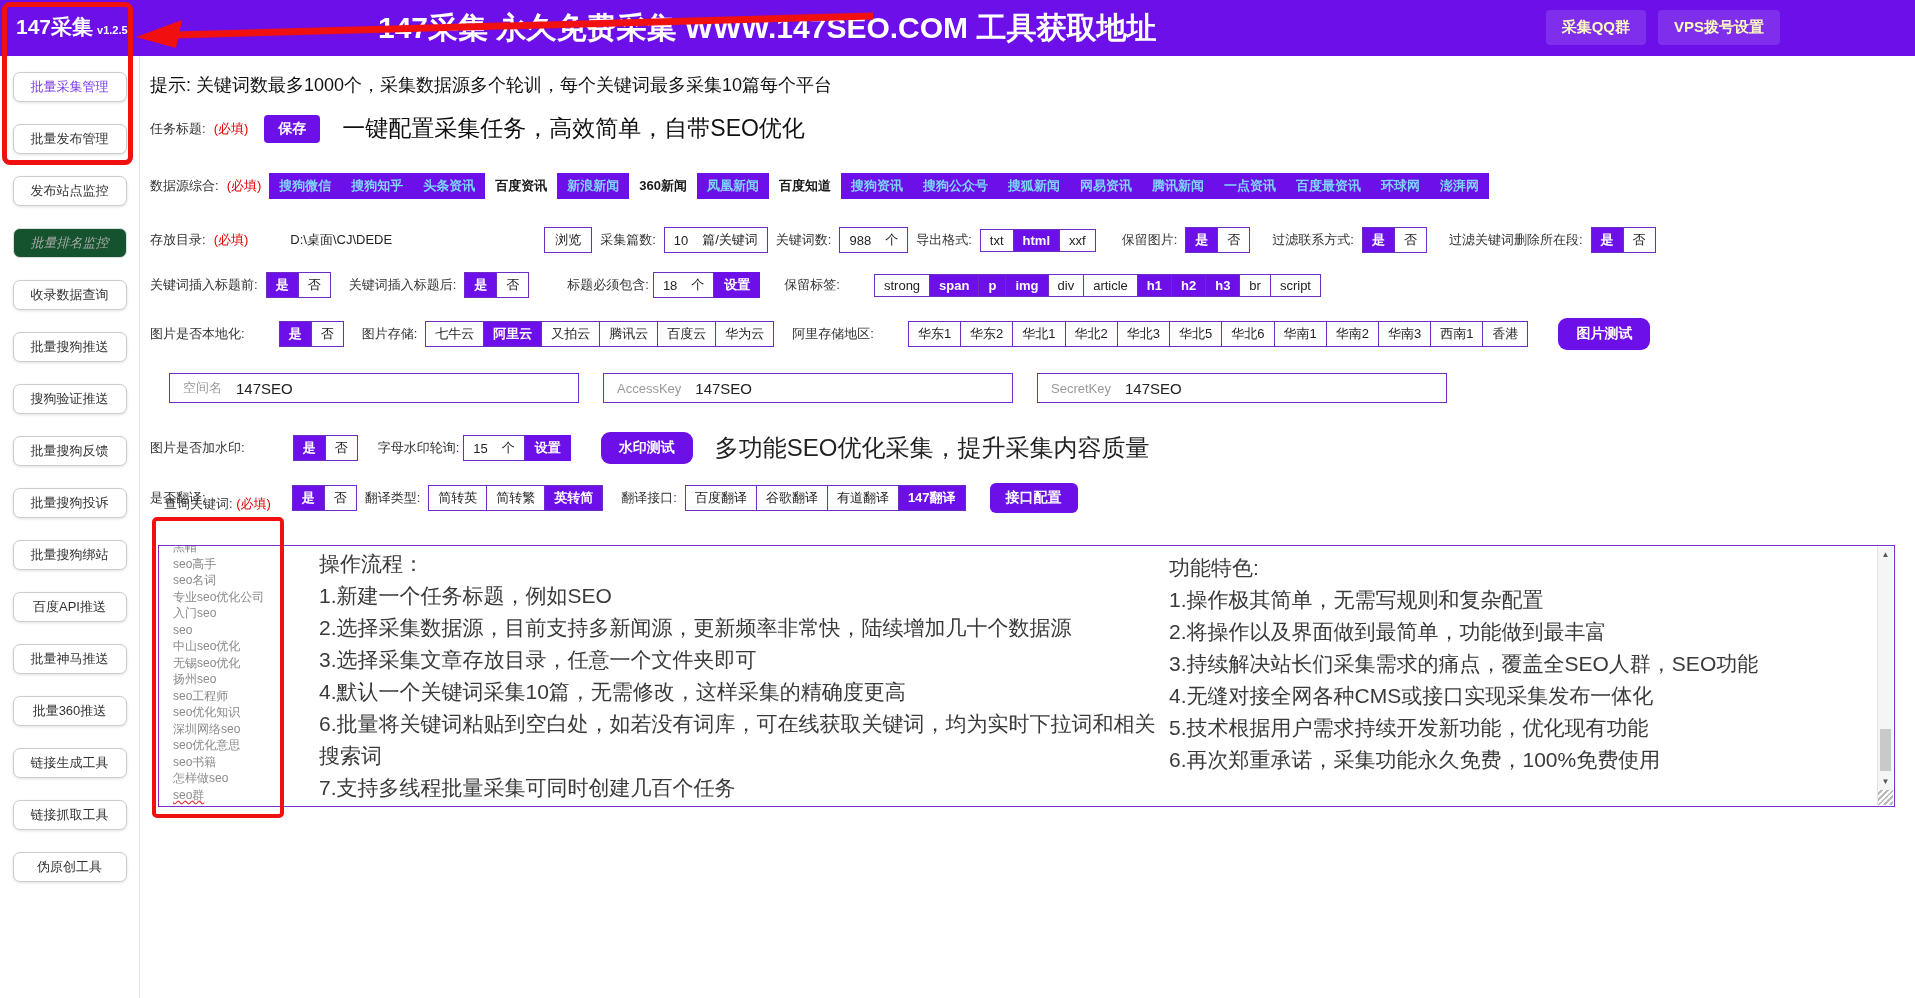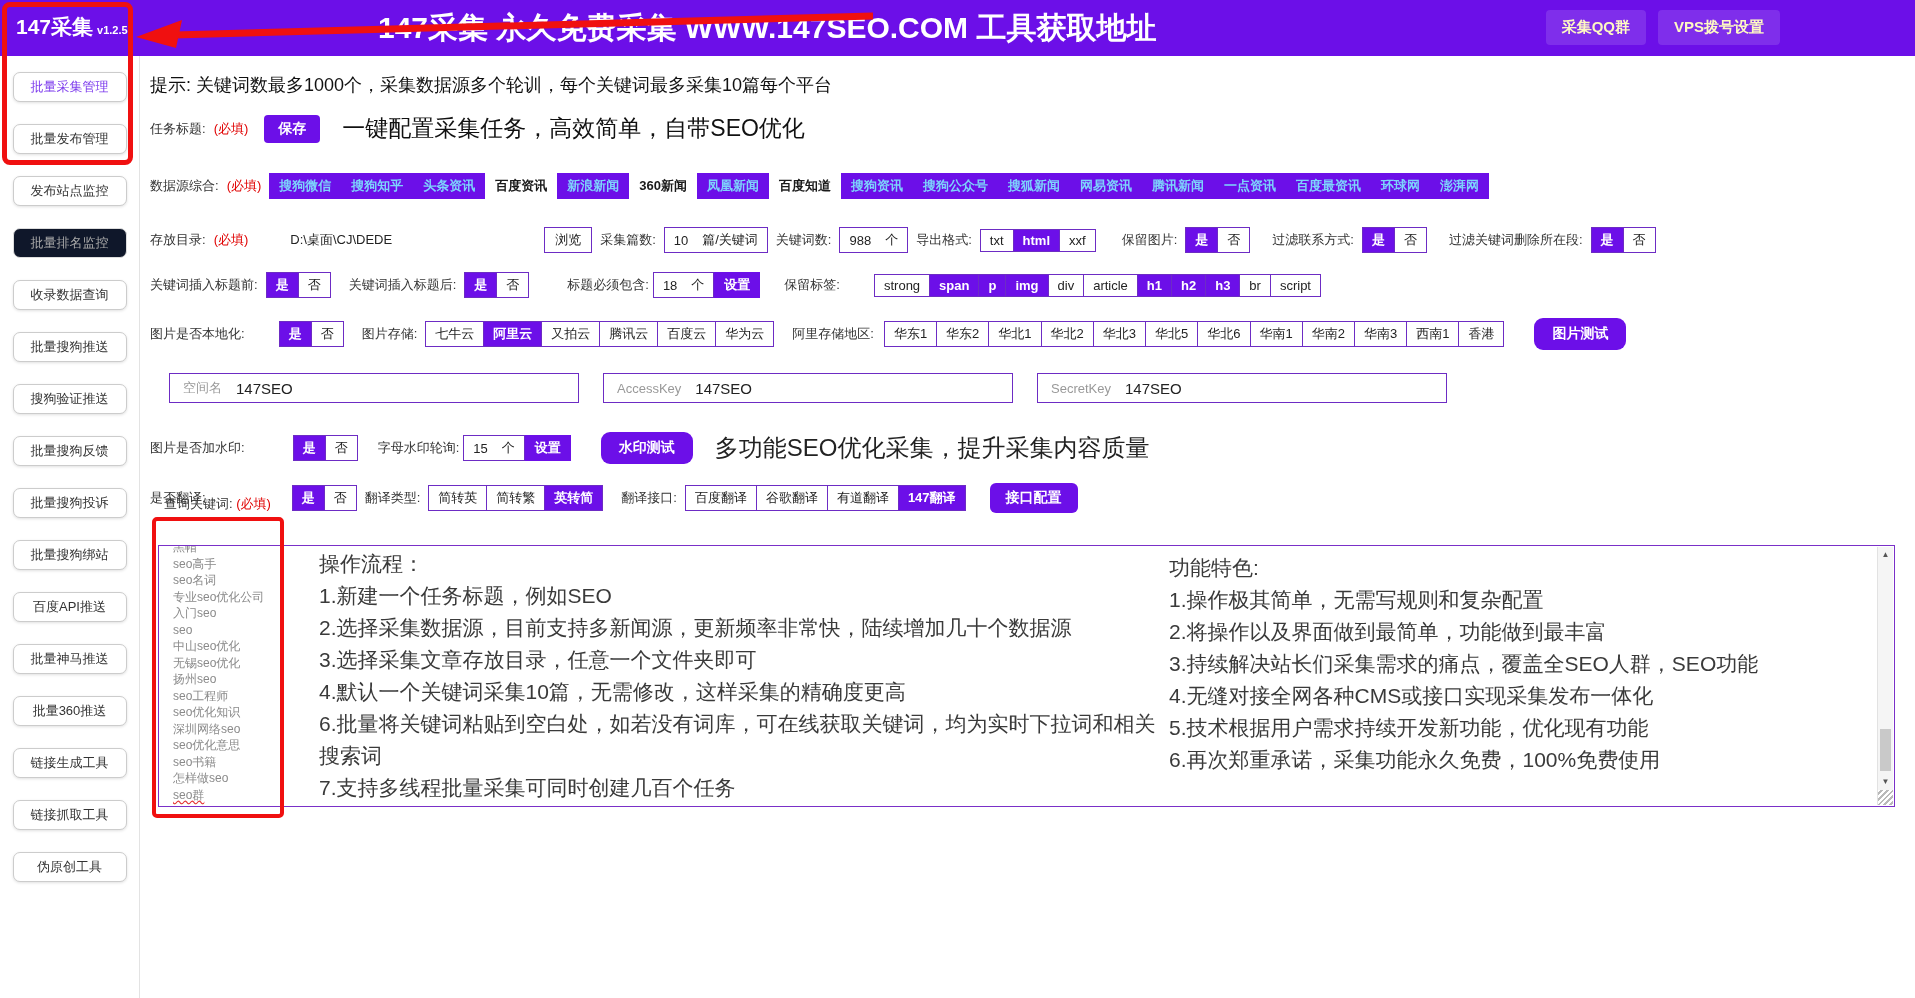--- a/index.html
+++ b/index.html
@@ -21,21 +21,21 @@
   .hbtns{position:absolute;right:135px;top:10px;display:flex;gap:12px;}
   .hbtn{background:rgba(255,255,255,0.13);color:#fef9c3;font-size:15px;font-weight:bold;
         padding:8px 16px;border-radius:4px;cursor:pointer;white-space:nowrap;}
   
   .sidebar{position:absolute;left:0;top:56px;width:140px;height:942px;background:#fff;border-right:1px solid #e3e3e3;}
   .sbtn{width:114px;height:30px;line-height:28px;margin:22px auto 0;text-align:center;
         background:#fff;border:1px solid #ccc;border-radius:7px;font-size:13px;color:#333;
         box-shadow:0 1px 3px rgba(0,0,0,0.12);cursor:pointer;white-space:nowrap;}
   .sbtn:first-child{margin-top:16px;}
   .sbtn.active{color:#7c3aed;}
-  .sbtn.disabled{background:#0f172a;color:#aaa;border-color:#ddd;box-shadow:none;}
+  .sbtn.disabled{background:#14532d;color:#aaa;border-color:#ddd;box-shadow:none;font-style:italic;}
   
   .main{position:absolute;left:140px;top:56px;width:1775px;height:689px;font-size:13px;}
   .row{position:absolute;left:10px;display:flex;align-items:center;gap:8px;white-space:nowrap;}
   .lbl{color:#333;text-align:center;}
   .req{color:#e00000;}
   .tip{position:absolute;left:10px;top:17px;font-size:18px;color:#111;}
   .slogan{font-size:23px;color:#111;font-weight:500;margin-left:14px;}
   .slogan2{font-size:24px;color:#222;margin-left:14px;}
   
   .tinput{width:420px;height:27px;border:2px solid #5b12c8;padding:0 8px;font-size:13px;color:#222;outline:none;font-family:inherit;}
@@ -230,21 +230,21 @@
     <span class="lbl" style="margin-left:10px;">图片存储:</span>
     <span class="seg">
       <span class="cell">七牛云</span>
       <span class="cell on">阿里云</span>
       <span class="cell">又拍云</span>
       <span class="cell">腾讯云</span>
       <span class="cell">百度云</span>
       <span class="cell">华为云</span>
     </span>
     <span class="lbl" style="margin-left:10px;">阿里存储地区:</span>
-    <span class="seg" style="margin-left:2px;">
+    <span class="seg" style="margin-left:26px;">
       <span class="cell">华东1</span>
       <span class="cell">华东2</span>
       <span class="cell">华北1</span>
       <span class="cell">华北2</span>
       <span class="cell">华北3</span>
       <span class="cell">华北5</span>
       <span class="cell">华北6</span>
       <span class="cell">华南1</span>
       <span class="cell">华南2</span>
       <span class="cell">华南3</span>

